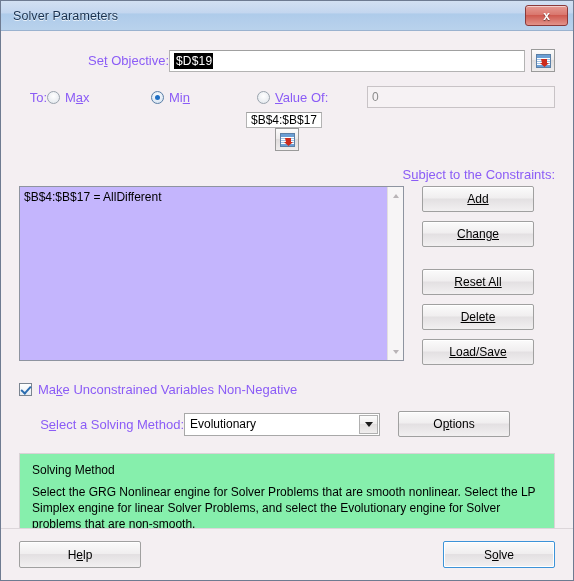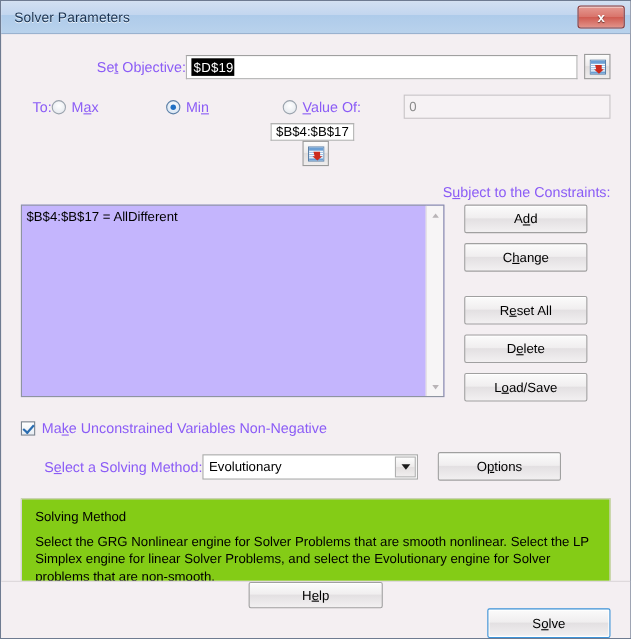--- a/index.html
+++ b/index.html
@@ -204,21 +204,21 @@
     border-radius: 2px;
     background: linear-gradient(to bottom,#fbfbfb 0%,#f0eeef 46%,#e3e0e2 50%,#f2f0f1 100%);
     font-family: "Liberation Sans", sans-serif;
     font-size: 12px;
     color: #000;
     display: flex; align-items: center; justify-content: center;
     cursor: pointer;
     box-shadow: inset 0 1px 0 #ffffff;
     white-space: nowrap;
   }
-  .side-buttons .btn { margin-bottom: 9px; }
+  .side-buttons .btn { margin-bottom: 9px; text-decoration: underline; }
   .side-buttons .btn.gap { margin-top: 13px; }
 
   
   .row-check {
     margin-top: 8px;
     display: flex; align-items: center;
     cursor: pointer;
   }
   .checkbox {
     width: 13px; height: 13px;
@@ -270,21 +270,21 @@
     border-top: 5px solid #1a1a1a;
     display: block;
   }
   .options-btn { margin-left: 18px; width: 112px; }
 
   
   .groupbox {
     position: relative;
     margin-top: 16px;
     border: 1px solid #d9d2d6;
-    background: #84cc16;
+    background: #86efac;
     padding: 9px 12px 12px 12px;
   }
   .group-title {
     font-size: 12px;
     color: #000;
     margin-bottom: 7px;
   }
   .group-body {
     font-size: 12px;
     line-height: 16px;
@@ -298,21 +298,20 @@
     height: 52px;
     border-top: 1px solid #dcd6da;
     background: #f4eff2;
   }
   .footer-inner {
     position: relative;
     height: 100%;
     padding: 0 18px;
     display: flex;
     align-items: center;
-    flex-direction: column;
   }
   .btn-help { width: 122px; height: 27px; }
   .footer-right {
     margin-left: auto;
     display: flex;
     align-items: center;
     gap: 16px;
   }
   .btn-solve {
     width: 112px; height: 27px;

